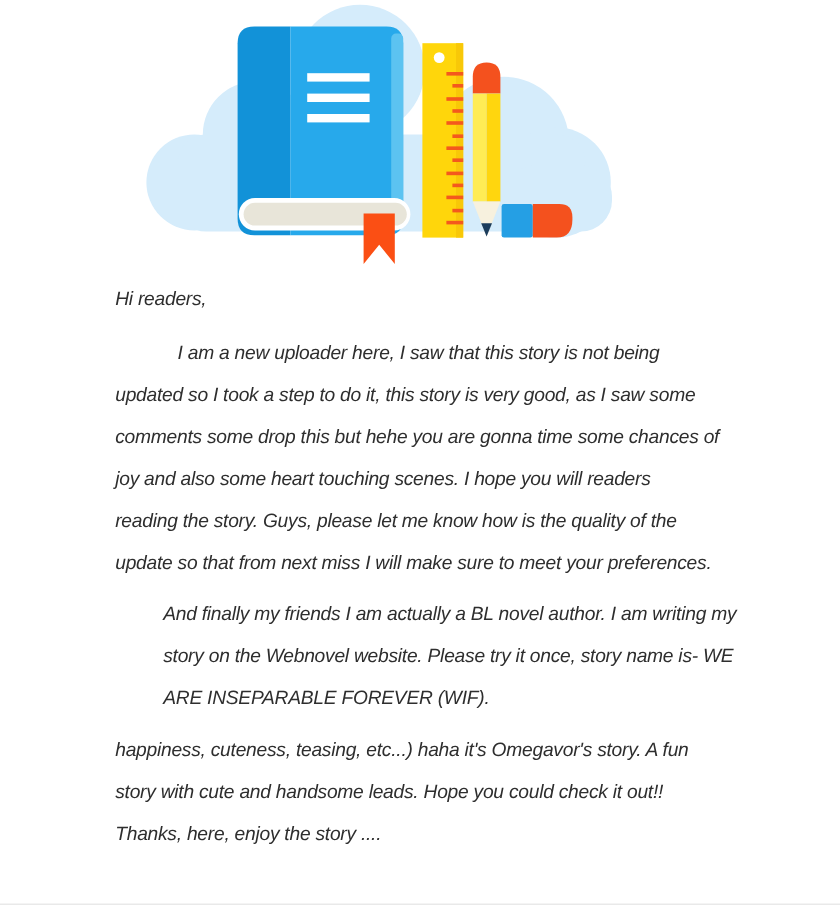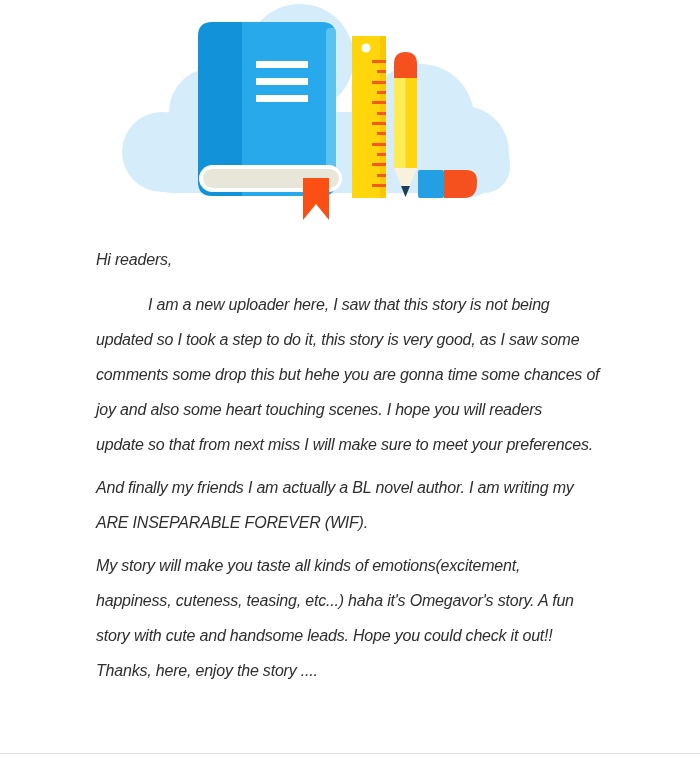--- a/index.html
+++ b/index.html
@@ -11,33 +11,33 @@
     font-family:"Liberation Sans", sans-serif;
   }
   .page { position:absolute; inset:0; }
 
   
   .hero { position:absolute; left:0; top:0; width:700px; height:230px; }
 
   
   .letter {
     position:absolute;
-    left:96px; top:242px;
+    left:96px; top:232px;
     width:548px;
     color:#2E2E2E;
     font-family:"Liberation Sans", sans-serif;
     font-style:italic;
     font-size:16px;
     letter-spacing:-0.2px;
     line-height:35px;
   }
   .line { white-space:nowrap; }
   .indent { padding-left:52px; }
   .para-1 { margin-top:10px; }
-  .para-2 { margin-top:8px; }
+  .para-2 { margin-top:8px;margin-left:40px; }
   .para-3 { margin-top:8px; }
 
   .bottom-rule {
     position:absolute;
     left:0; top:753px;
     width:700px; height:1px;
     background:#E4E4E4;
   }
 </style>
 </head>
@@ -107,30 +107,31 @@
   </svg>
 
   <div class="letter">
     <div class="line">Hi readers,</div>
 
     <div class="para-1">
       <div class="line indent">I am a new uploader here, I saw that this story is not being</div>
       <div class="line">updated so I took a step to do it, this story is very good, as I saw some</div>
       <div class="line">comments some drop this but hehe you are gonna time some chances of</div>
       <div class="line">joy and also some heart touching scenes. I hope you will readers</div>
+      <div class="line">reading the story. Guys, please let me know how is the quality of the</div>
       <div class="line">update so that from next miss I will make sure to meet your preferences.</div>
     </div>
 
     <div class="para-2">
       <div class="line">And finally my friends I am actually a BL novel author. I am writing my</div>
+      <div class="line">story on the Webnovel website. Please try it once, story name is- WE</div>
       <div class="line">ARE INSEPARABLE FOREVER (WIF).</div>
     </div>
 
     <div class="para-3">
-      <div class="line">My story will make you taste all kinds of emotions(excitement,</div>
       <div class="line">happiness, cuteness, teasing, etc...) haha it's Omegavor's story. A fun</div>
       <div class="line">story with cute and handsome leads. Hope you could check it out!!</div>
       <div class="line">Thanks, here, enjoy the story ....</div>
     </div>
   </div>
 
   <div class="bottom-rule"></div>
 </div>
 
 </body></html>

